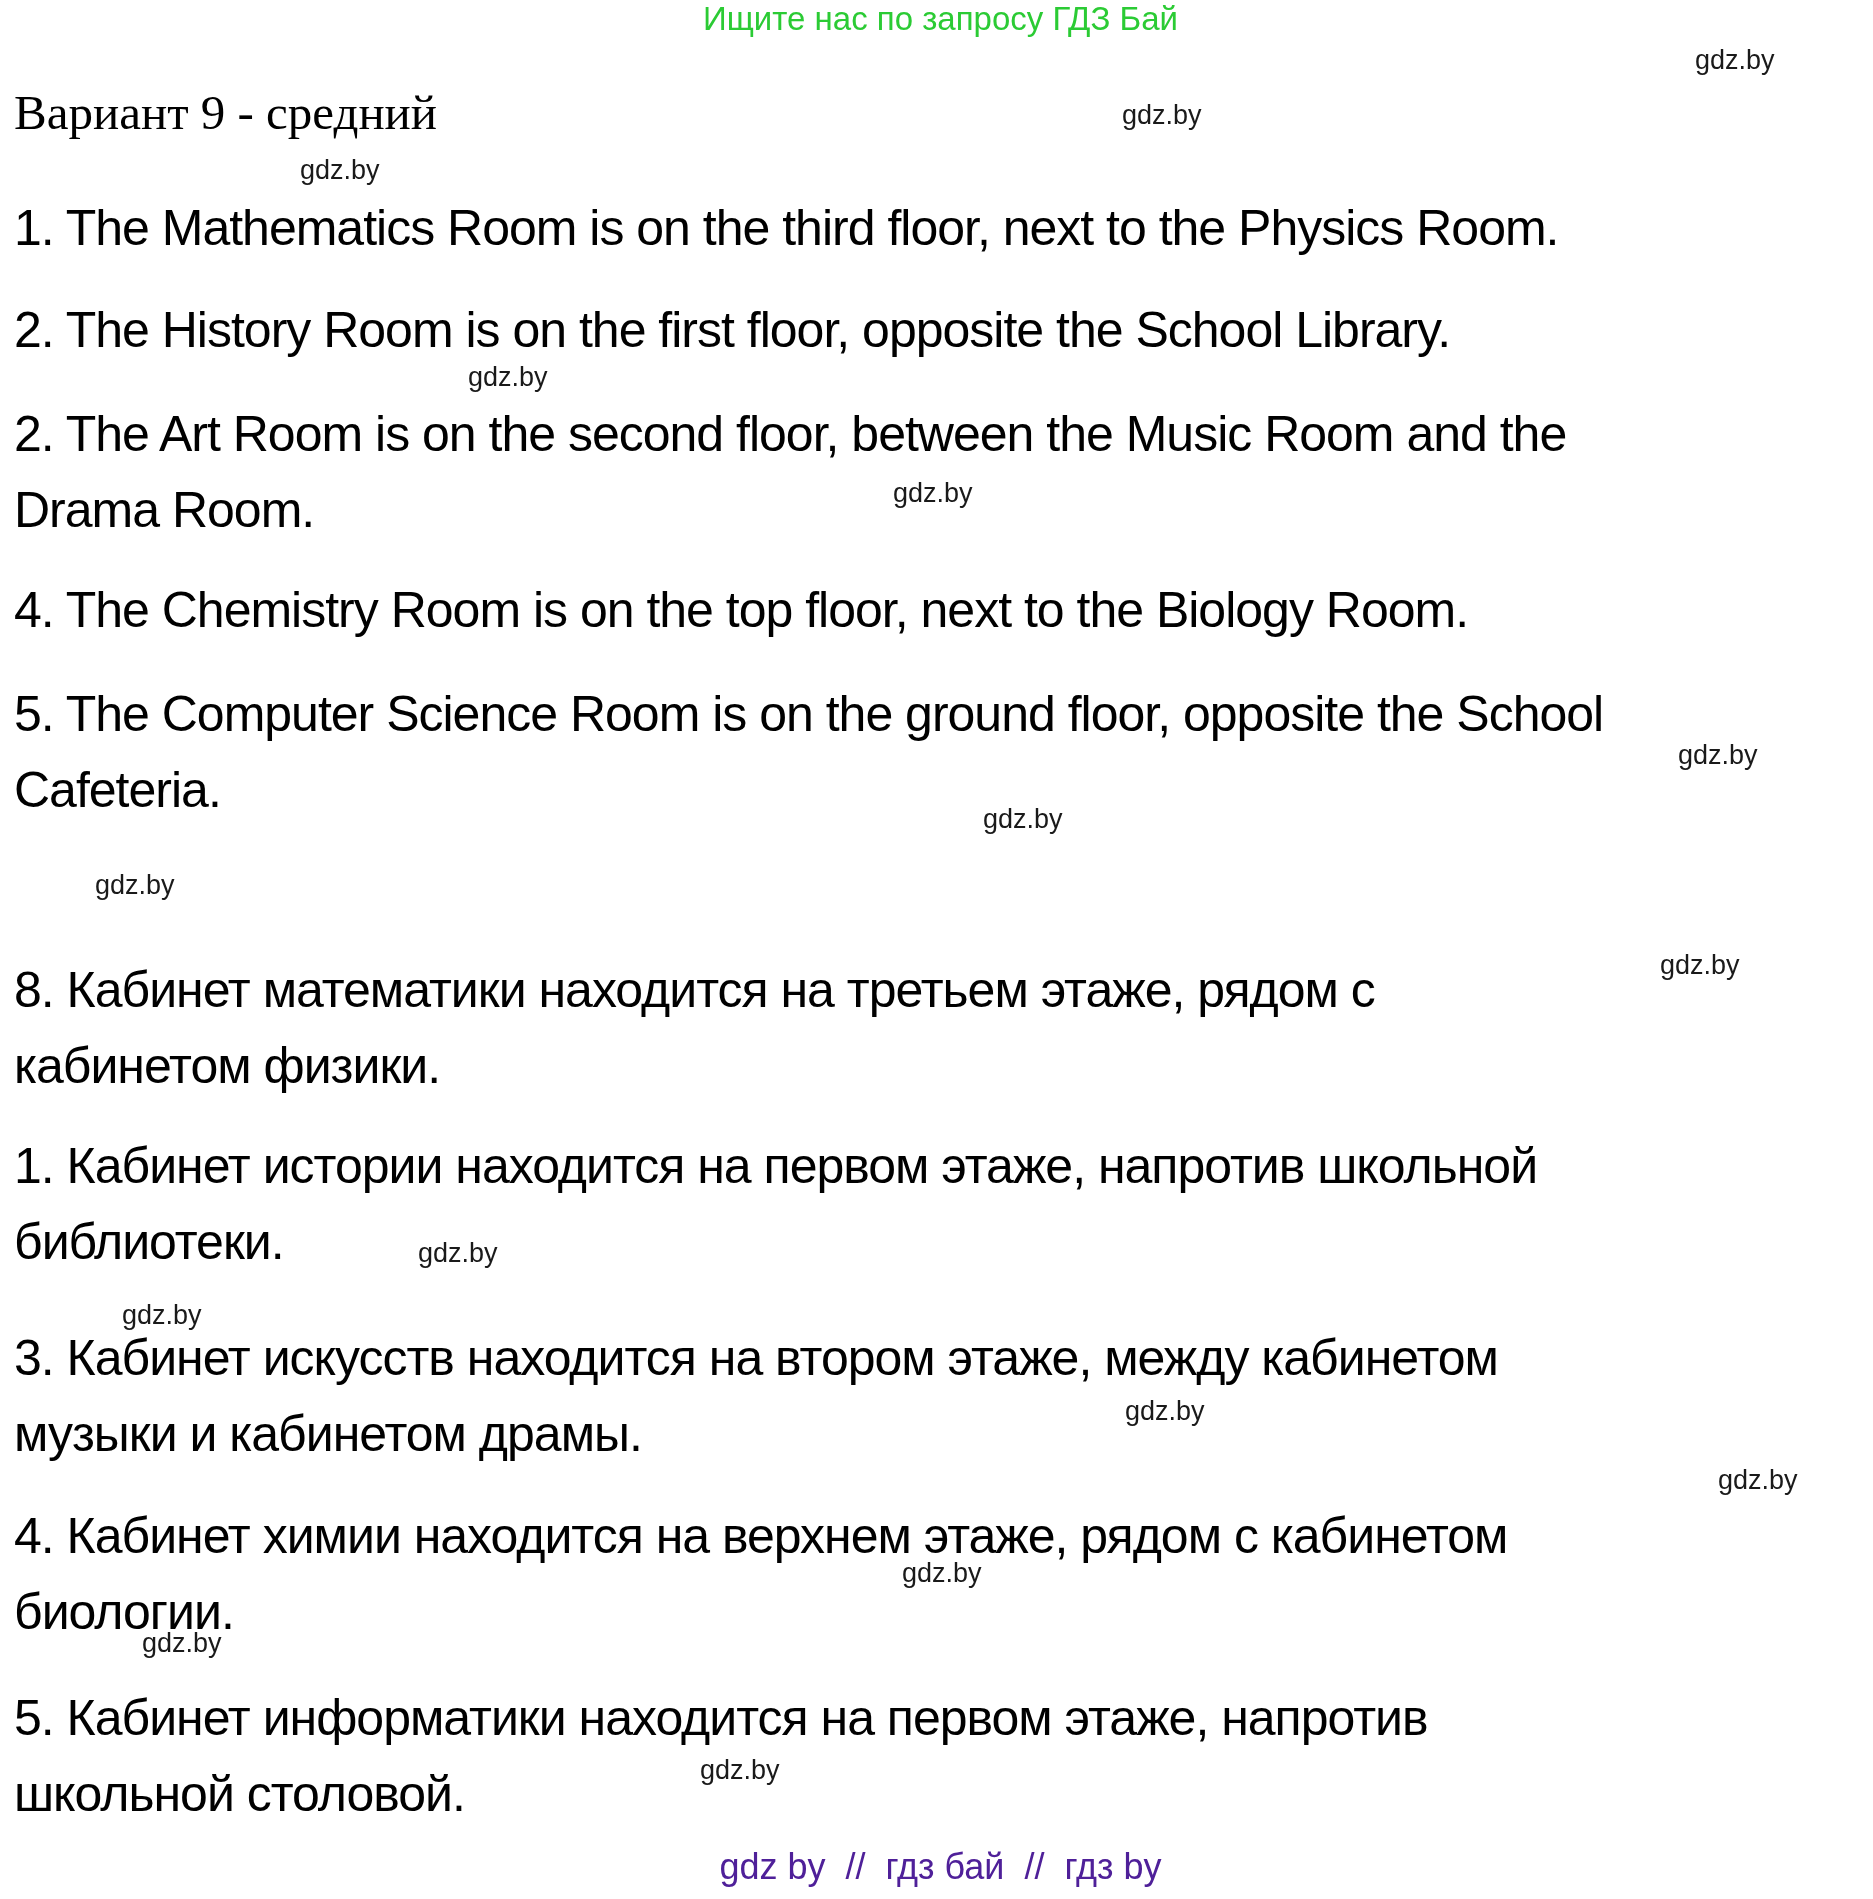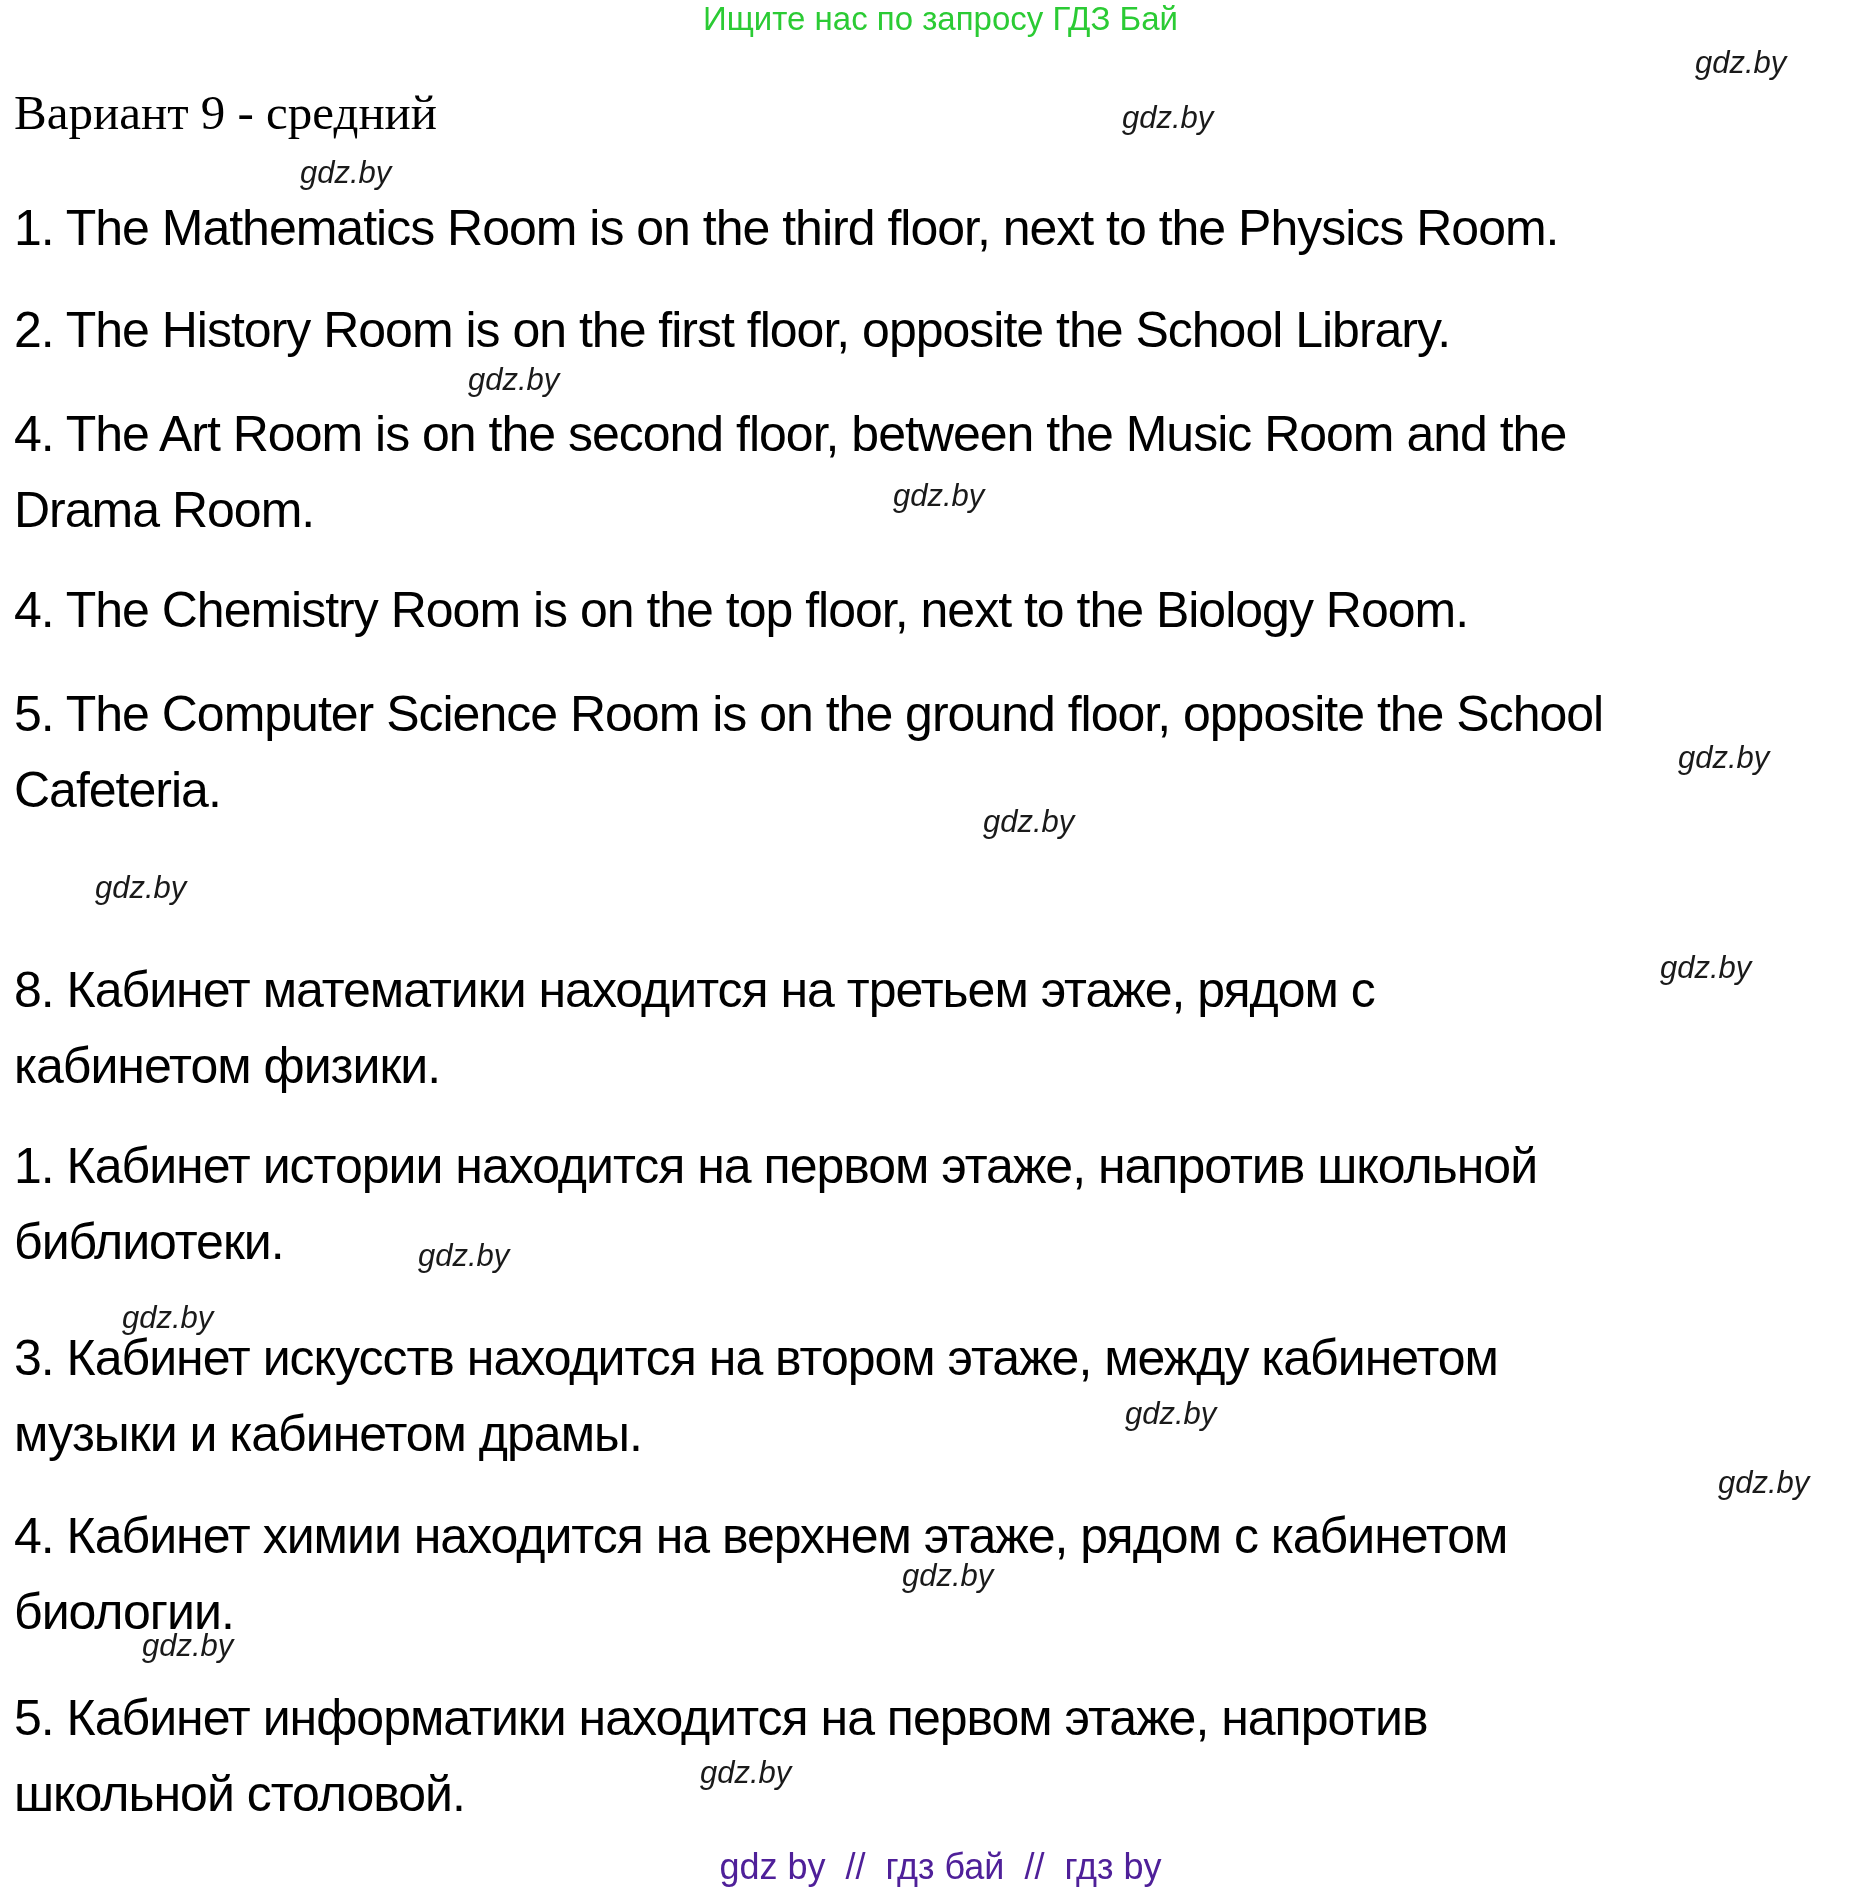--- a/index.html
+++ b/index.html
@@ -44,24 +44,23 @@
     font-family: Liberation Sans, sans-serif;
     font-size: 50px;
     line-height: 76px;
     color: #000000;
     white-space: pre;
     letter-spacing: -1px;
   }
   .wm {
     position: absolute;
     font-family: "Liberation Sans", sans-serif;
-    font-size: 31px;
+    font-size: 27px;
     color: #1a1a1a;
     white-space: pre;
-    font-style: italic;
   }
   .footer {
     position: absolute;
     top: 1846px;
     left: 0px;
     width: 100%;
     text-align: center;
     font-family: "Liberation Sans", sans-serif;
     font-size: 36px;
     color: #4f2099;
@@ -72,21 +71,21 @@
 <body>
 
 <div class="page">
 
   <div class="banner" style="color: rgb(43, 203, 52);">Ищите нас по запросу ГДЗ Бай</div>
 
   <div class="title">Вариант 9 - средний</div>
 
   <div class="para" style="top:190px">1. The Mathematics Room is on the third floor, next to the Physics Room.</div>
   <div class="para" style="top:292px">2. The History Room is on the first floor, opposite the School Library.</div>
-  <div class="para" style="top:396px">4. The Art Room is on the second floor, between the Music Room and the
+  <div class="para" style="top:396px">2. The Art Room is on the second floor, between the Music Room and the
 Drama Room.</div>
   <div class="para" style="top:572px">4. The Chemistry Room is on the top floor, next to the Biology Room.</div>
   <div class="para" style="top:676px">5. The Computer Science Room is on the ground floor, opposite the School
 Cafeteria.</div>
 
   <div class="para" style="top:952px">8. Кабинет математики находится на третьем этаже, рядом с
 кабинетом физики.</div>
   <div class="para" style="top:1128px">1. Кабинет истории находится на первом этаже, напротив школьной
 библиотеки.</div>
   <div class="para" style="top:1320px">3. Кабинет искусств находится на втором этаже, между кабинетом

